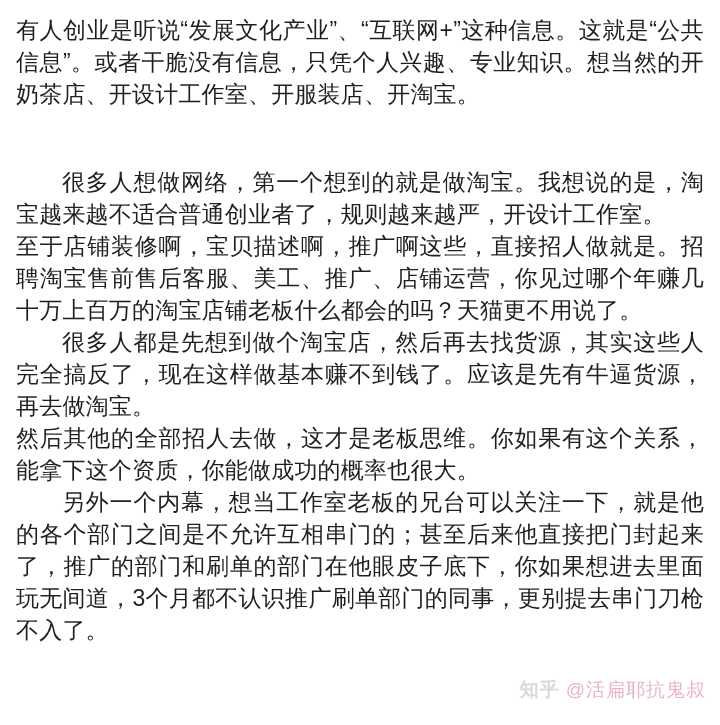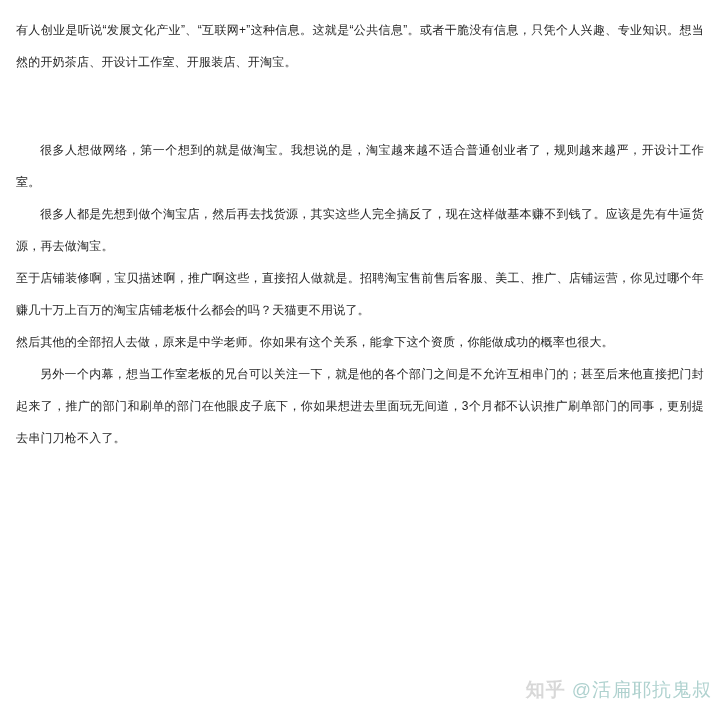--- a/index.html
+++ b/index.html
@@ -16,69 +16,69 @@
     position: relative;
   }
   .page {
     box-sizing: border-box;
     width: 720px;
     height: 725px;
     padding: 14px 16px 0 16px;
     position: relative;
   }
   .para {
-    font-size: 12px;
+    font-size: 23px;
     line-height: 32px;
     letter-spacing: 0.2px;
     color: #1f1f1f;
     text-align: justify;
     text-justify: inter-ideograph;
     margin: 0;
   }
   .indent {
     text-indent: 2em;
   }
   .gap-large {
     height: 56px;
   }
   .watermark {
     position: absolute;
-    right: 8px;
+    right: 14px;
     bottom: 22px;
     display: flex;
     align-items: center;
     gap: 6px;
     opacity: 0.33;
     pointer-events: none;
   }
   .wm-logo {
     font-size: 19px;
     font-weight: bold;
     color: #8a8a8a;
     letter-spacing: 1px;
   }
   .wm-text {
     font-size: 19px;
-    color: #0f766e;
+    color: #be185d;
     letter-spacing: 1px;
   }
 </style>
 </head>
 <body>
 
 <div class="page">
 
   <p class="para">有人创业是听说“发展文化产业”、“互联网+”这种信息。这就是“公共信息”。或者干脆没有信息，只凭个人兴趣、专业知识。想当然的开奶茶店、开设计工作室、开服装店、开淘宝。</p>
 
   <div class="gap-large"></div>
 
   <p class="para indent">很多人想做网络，第一个想到的就是做淘宝。我想说的是，淘宝越来越不适合普通创业者了，规则越来越严，开设计工作室。</p>
+  <p class="para">至于店铺装修啊，宝贝描述啊，推广啊这些，直接招人做就是。招聘淘宝售前售后客服、美工、推广、店铺运营，你见过哪个年赚几十万上百万的淘宝店铺老板什么都会的吗？天猫更不用说了。</p>
   <p class="para indent">很多人都是先想到做个淘宝店，然后再去找货源，其实这些人完全搞反了，现在这样做基本赚不到钱了。应该是先有牛逼货源，再去做淘宝。</p>
-  <p class="para">至于店铺装修啊，宝贝描述啊，推广啊这些，直接招人做就是。招聘淘宝售前售后客服、美工、推广、店铺运营，你见过哪个年赚几十万上百万的淘宝店铺老板什么都会的吗？天猫更不用说了。</p>
-  <p class="para">然后其他的全部招人去做，原来是中学老师。你如果有这个关系，能拿下这个资质，你能做成功的概率也很大。</p>
+  <p class="para">然后其他的全部招人去做，这才是老板思维。你如果有这个关系，能拿下这个资质，你能做成功的概率也很大。</p>
   <p class="para indent">另外一个内幕，想当工作室老板的兄台可以关注一下，就是他的各个部门之间是不允许互相串门的；甚至后来他直接把门封起来了，推广的部门和刷单的部门在他眼皮子底下，你如果想进去里面玩无间道，3个月都不认识推广刷单部门的同事，更别提去串门刀枪不入了。</p>
 
   <div class="watermark">
     <span class="wm-logo">知乎</span>
     <span class="wm-text">@活扁耶抗鬼叔</span>
   </div>
 
 </div>
 
 </body></html>

